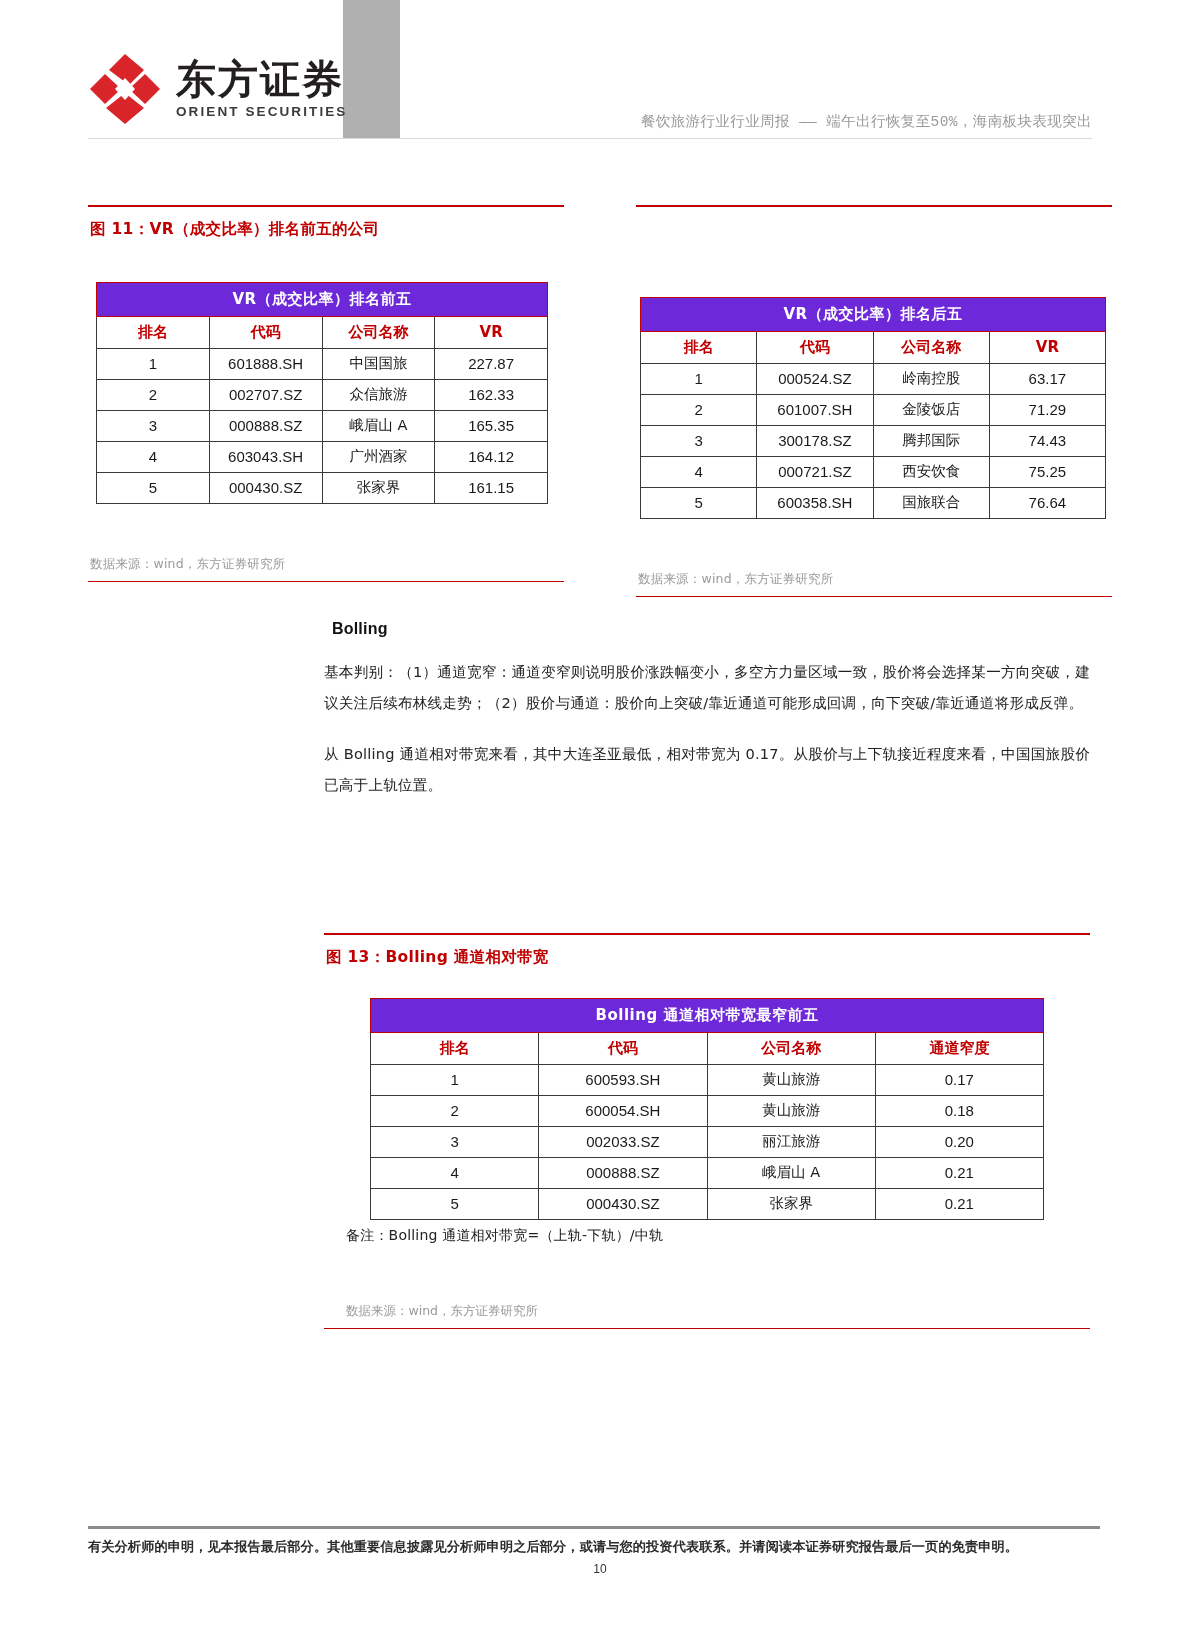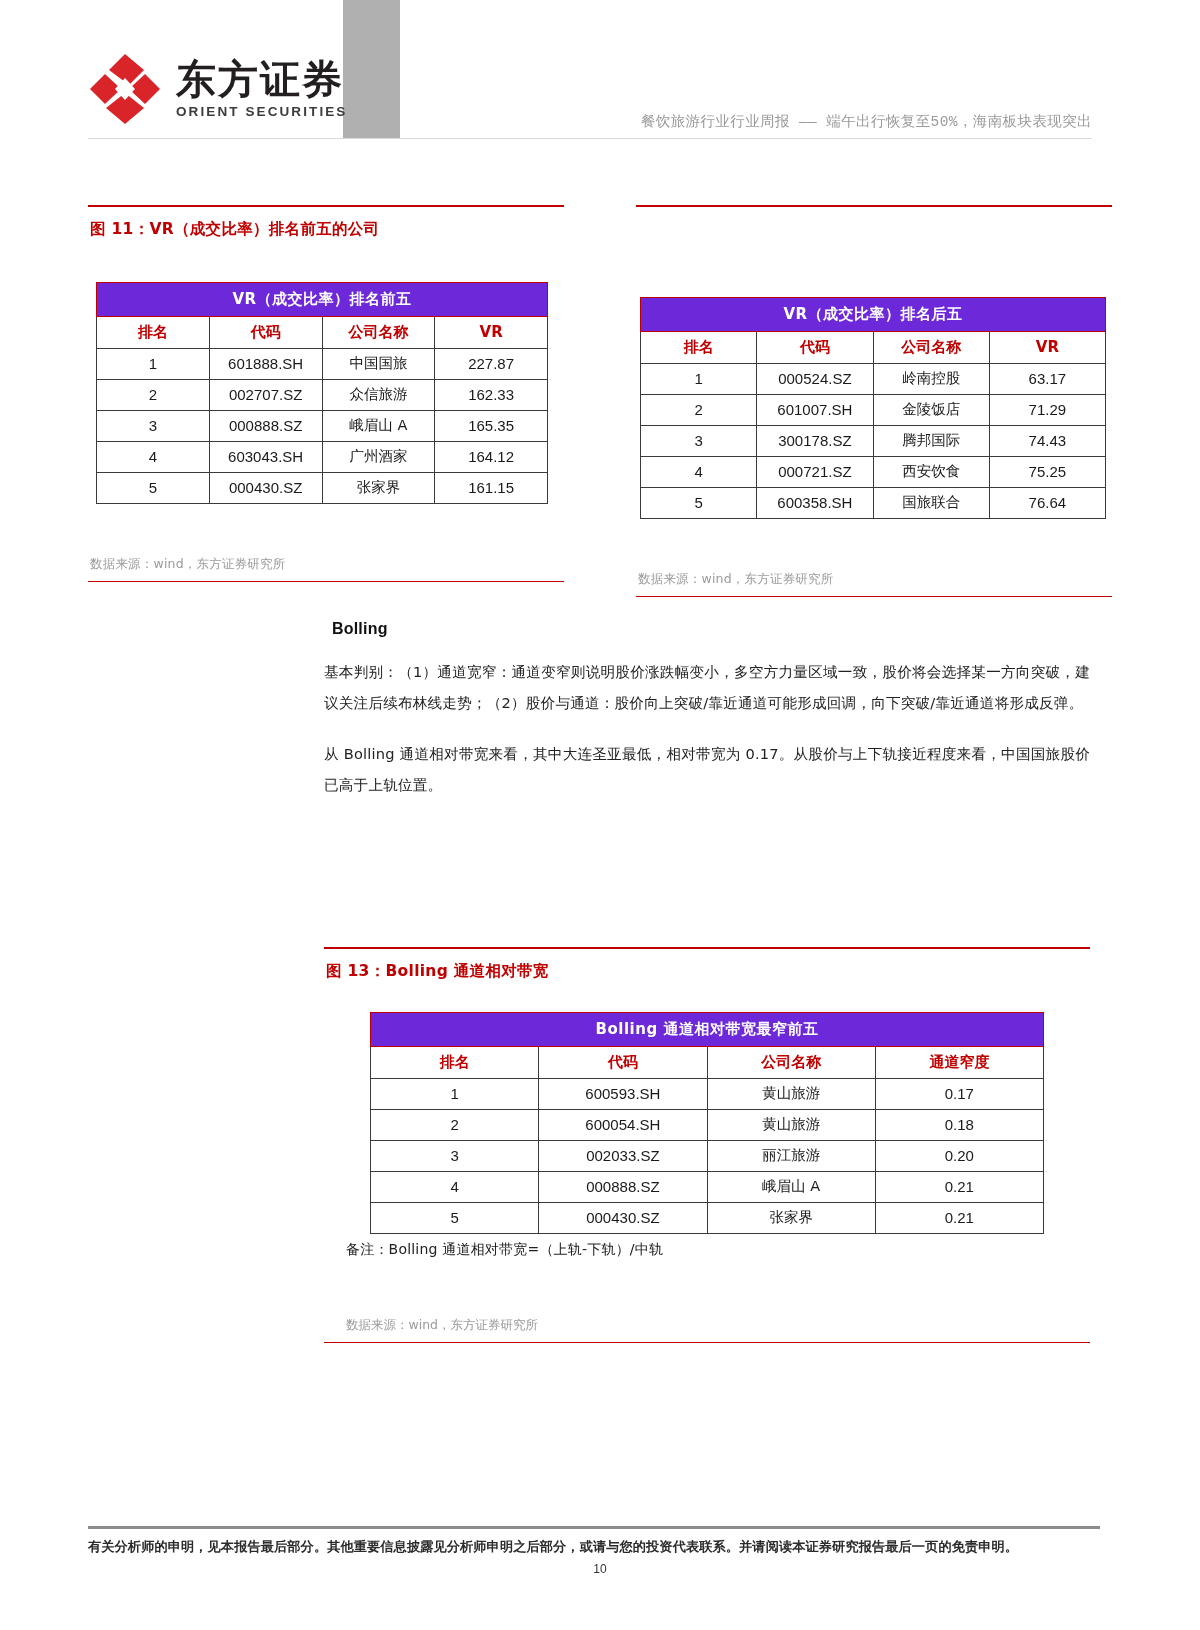--- a/index.html
+++ b/index.html
@@ -176,21 +176,20 @@
     margin: 0 0 20px 0;
     text-align: justify;
     letter-spacing: 0.2px;
   }
 
   
   .fig13 {
     position: absolute;
     left: 324px; top: 933px;
     width: 766px;
-    margin-top: 14px;
   }
   .fig13-tablewrap {
     display: flex;
     justify-content: center;
     padding-top: 30px;
   }
   .fig-note {
     font-family: "DejaVu Sans", sans-serif;
     font-size: 14px;
     color: #222;

